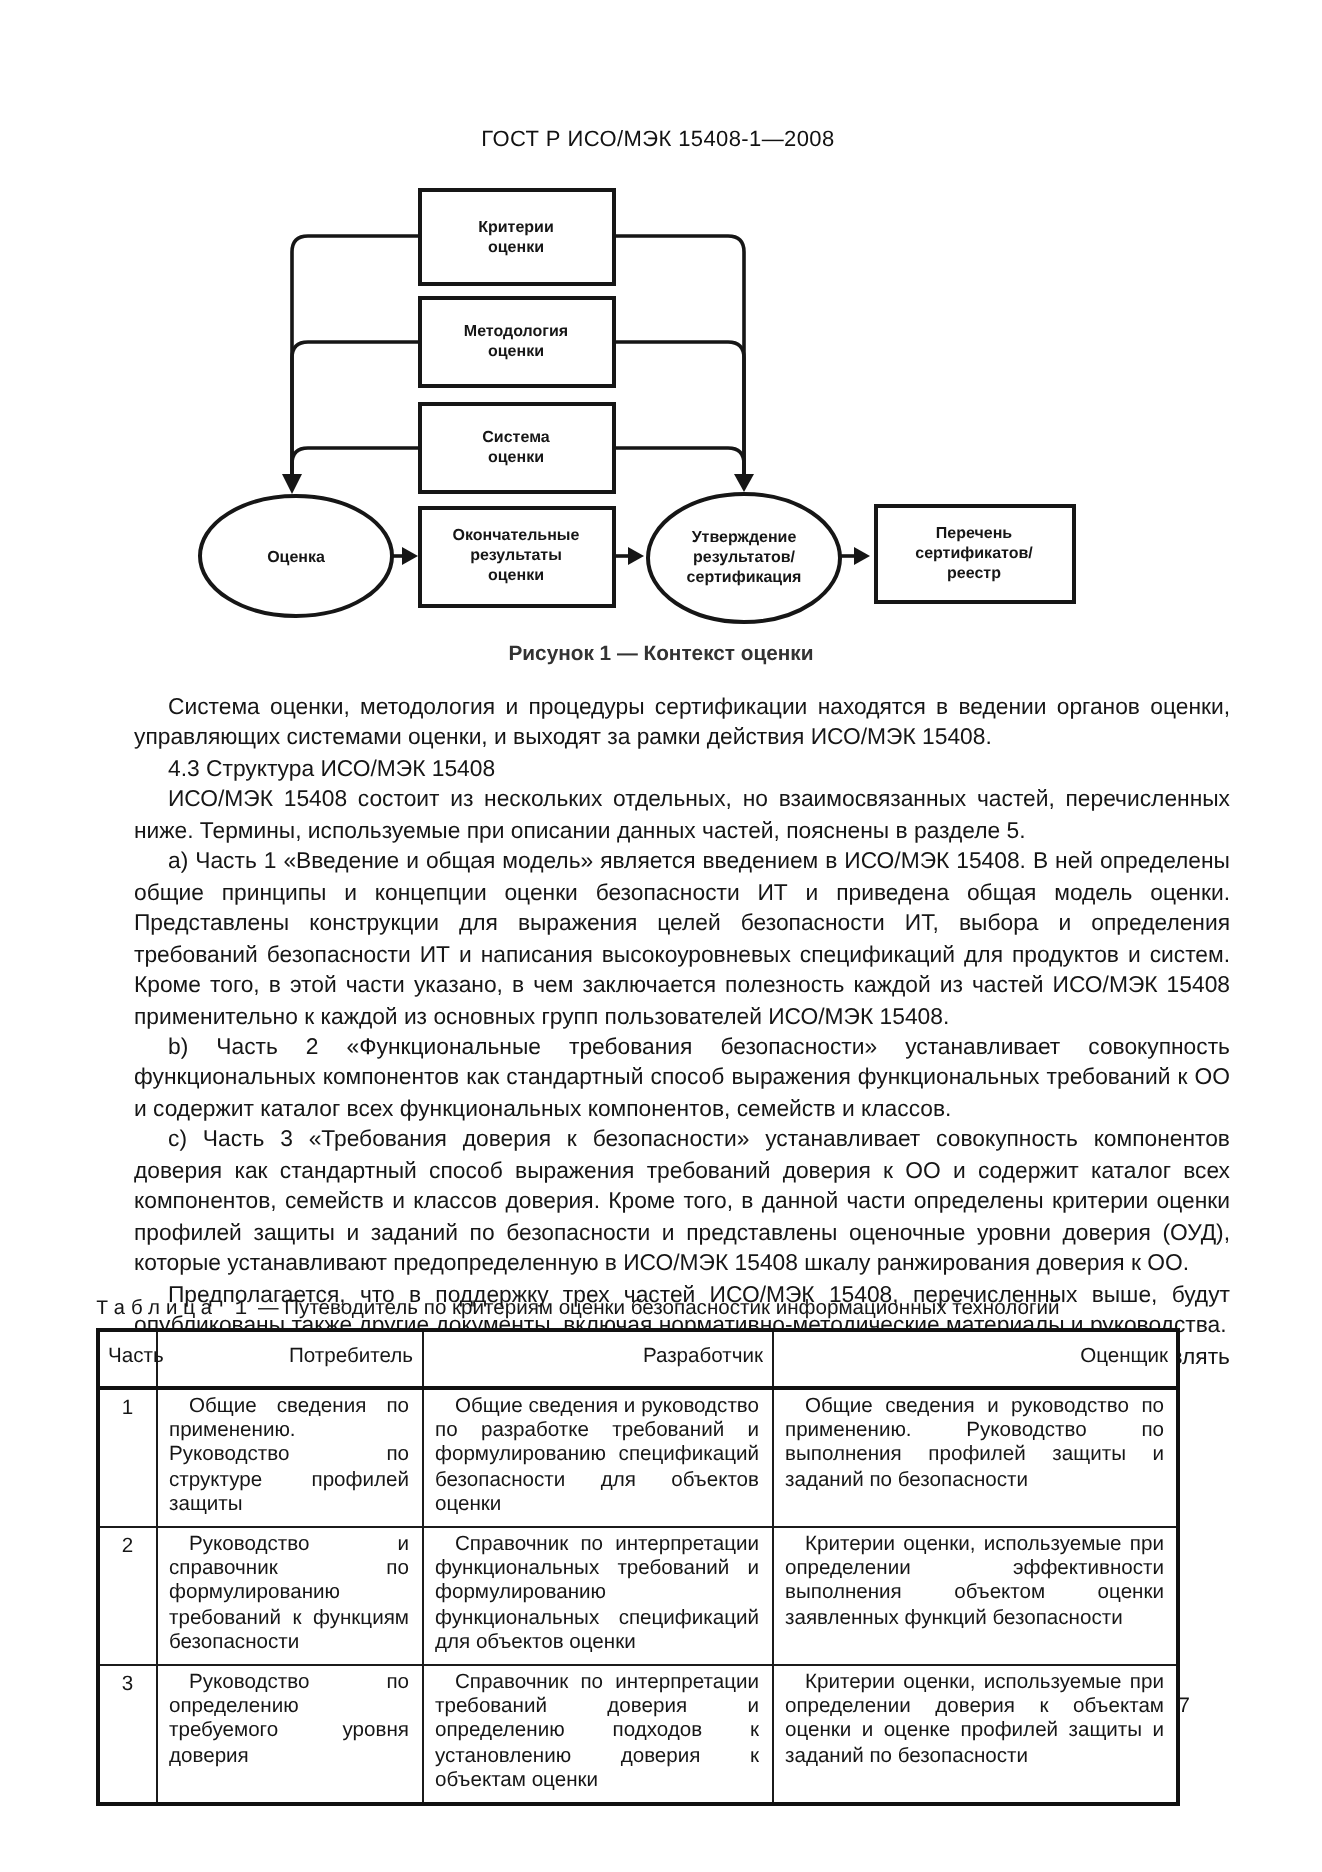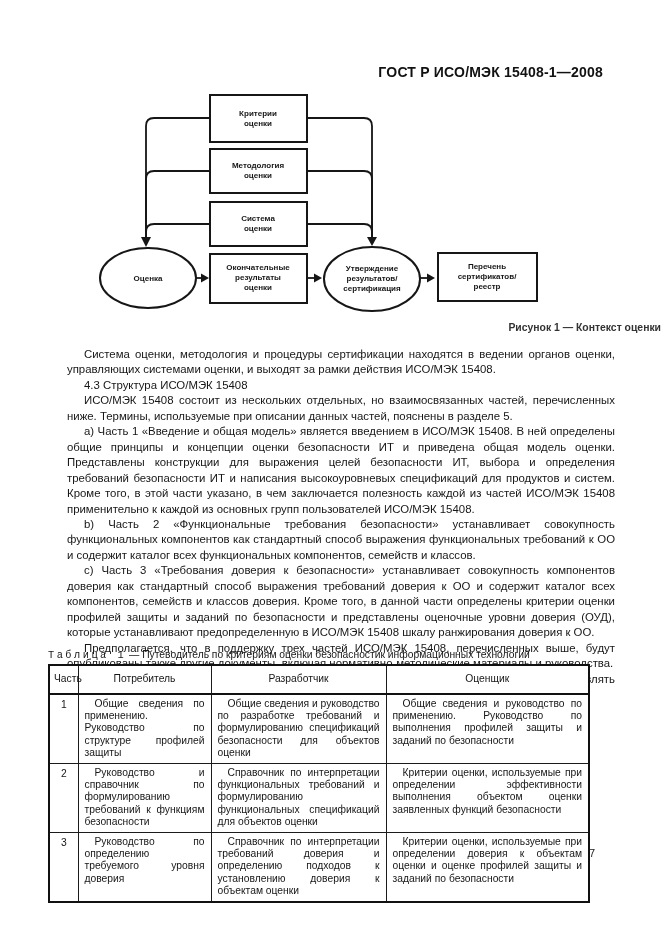--- a/index.html
+++ b/index.html
@@ -2,30 +2,30 @@
 <html><head>
 <meta charset="utf-8">
 <style>
   html,body{margin:0;padding:0;background:#888;}
   .page{
     position:relative;width:661px;height:936px;background:#ffffff;
     font-family:"Liberation Sans",sans-serif;color:#1b1b1b;overflow:hidden;
   }
   .doc-header{
     position:absolute;top:64px;left:55px;width:548px;
-    text-align:right;font-weight:bold;font-size:14px;letter-spacing:.2px;color:#111;
+    text-align:center;font-weight:normal;font-size:11px;letter-spacing:.2px;color:#111;
   }
   .figure-wrap{position:absolute;top:90px;left:90px;width:460px;height:228px;}
   .figure-wrap svg{display:block;}
   .fig-label{font-size:8px;font-weight:bold;fill:#161616;text-anchor:middle;}
   .fig-shape{fill:#ffffff;stroke:#161616;stroke-width:2;}
   .fig-line{fill:none;stroke:#161616;stroke-width:1.8;}
   .fig-arrow{fill:#161616;stroke:none;}
   .figure-caption{
-    position:absolute;top:322px;left:0;width:661px;text-align:right;
+    position:absolute;top:322px;left:0;width:661px;text-align:center;
     font-size:10.4px;font-weight:bold;color:#333;
   }
   .body-text{
     position:absolute;top:347px;left:55px;width:548px;
     font-size:11.4px;line-height:15.45px;text-align:justify;color:#161616;margin-left:12px;
   }
   .body-text p{margin:0;text-indent:17px;}
   .body-text p.heading{font-weight:normal;}
   .table-caption{
     position:absolute;top:649px;left:48px;width:540px;
@@ -33,21 +33,21 @@
   }
   .table-caption .tc-label{letter-spacing:2.5px;font-family:Liberation Mono, monospace;}
   .guide-table{
     position:absolute;top:664px;left:48px;width:540px;
     border-collapse:collapse;table-layout:fixed;
     font-size:10.3px;line-height:12.2px;color:#161616;background:#fff;
   }
   .guide-table,.guide-table th,.guide-table td{border:1px solid #1b1b1b;}
   .guide-table{border:2px solid #111;}
   .guide-table th{
-    font-weight:normal;text-align:center;vertical-align:middle;
+    font-weight:normal;text-align:right;vertical-align:middle;
     height:23px;padding:2px 4px;border-bottom:2px solid #111;
   }
   .guide-table td{
     vertical-align:top;text-align:justify;padding:3px 6px 4px 6px;text-indent:10px;
   }
   .guide-table td.part-cell{text-align:center;text-indent:0;padding-top:4px;}
   .page-number{
     position:absolute;top:847px;left:55px;width:540px;text-align:right;
     font-size:10.5px;color:#161616;
   }

